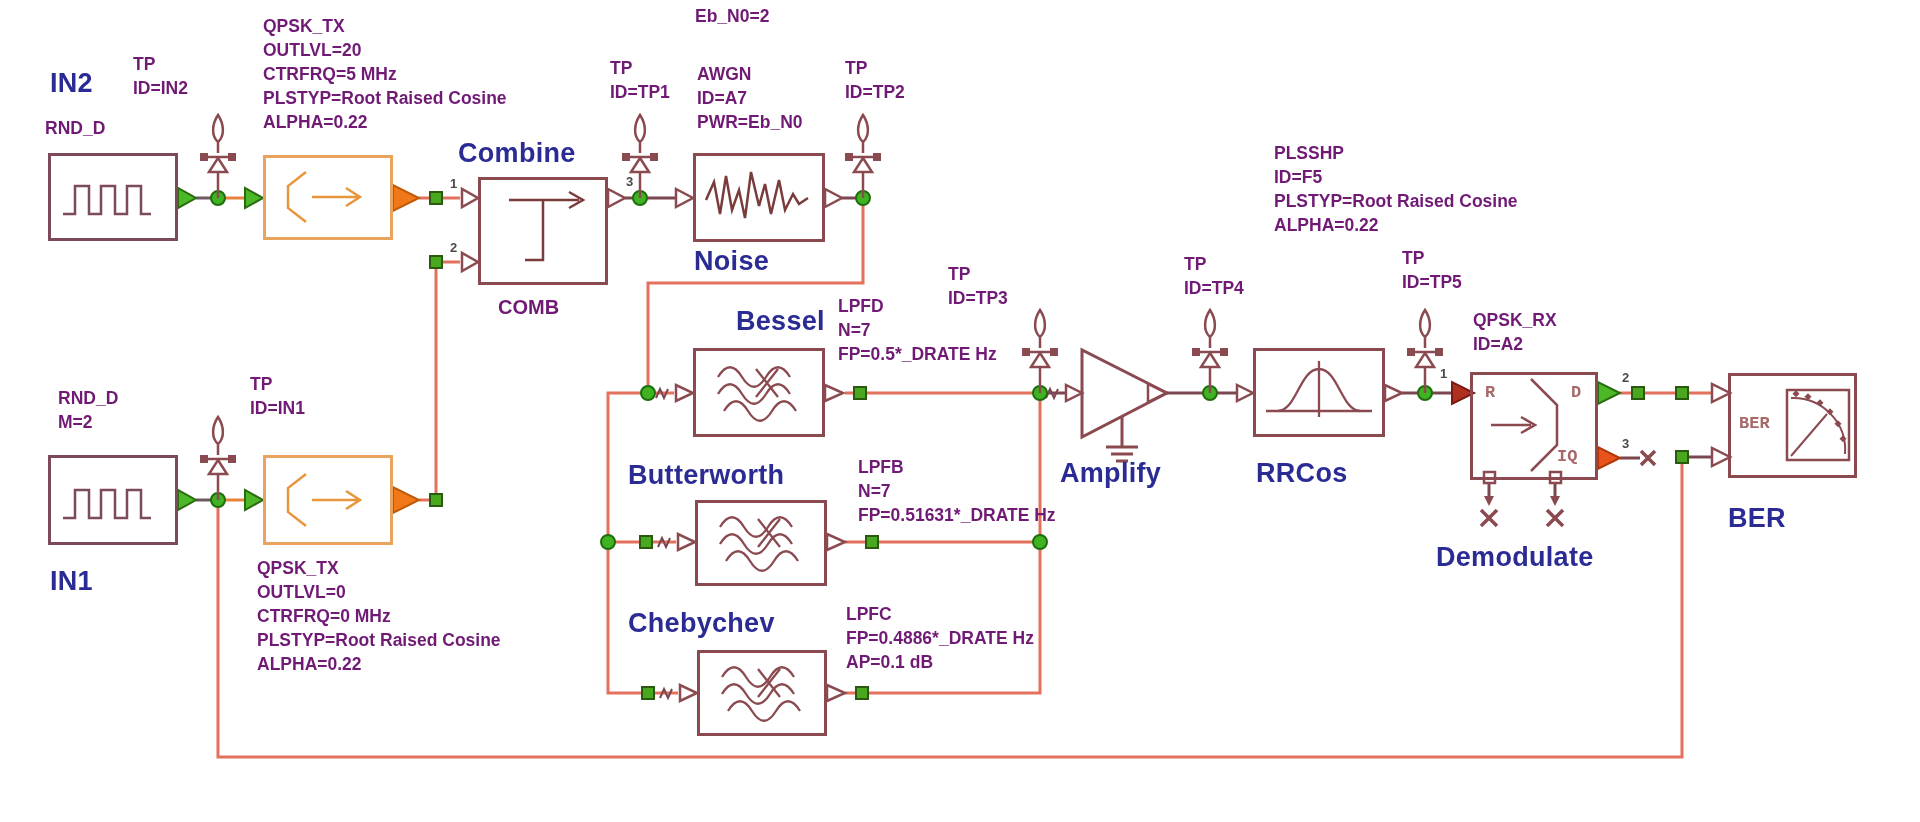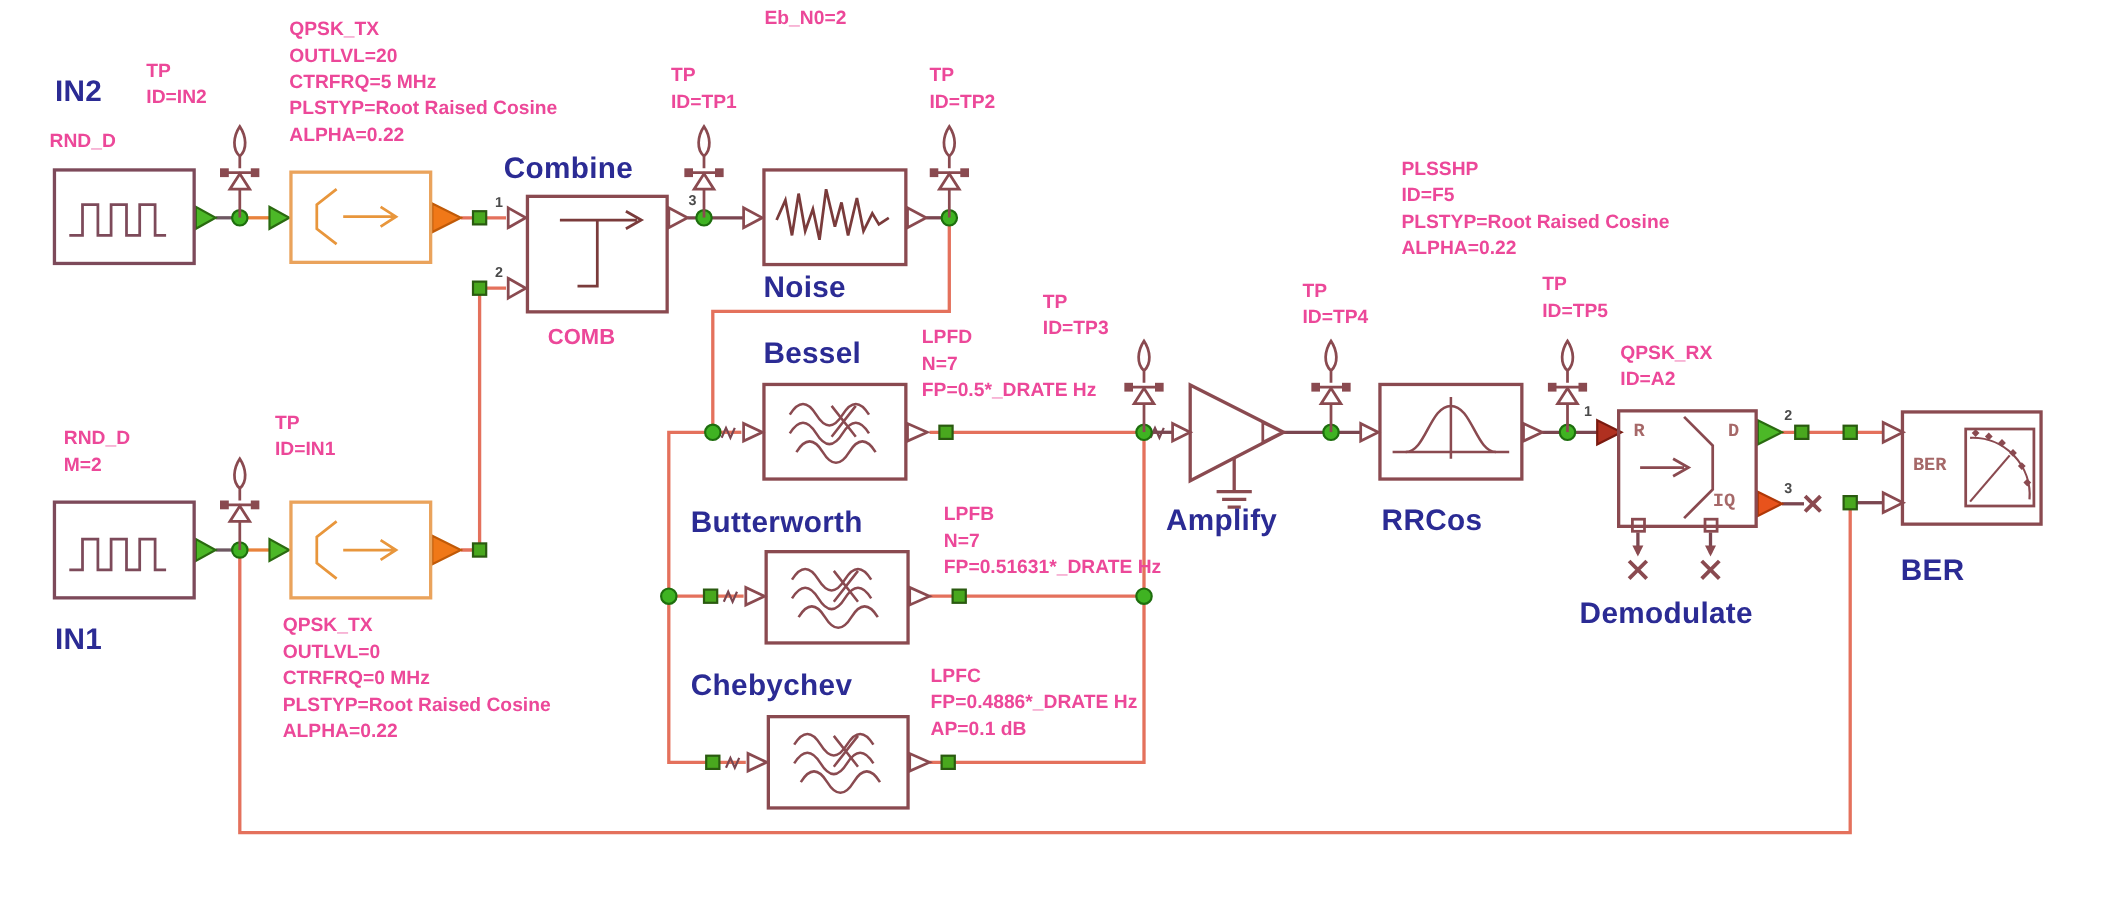--- a/index.html
+++ b/index.html
@@ -1,20 +1,20 @@
 <!DOCTYPE html>
 <html><head>
 <meta charset="utf-8">
 <style>
   html,body{margin:0;padding:0;background:#fff;}
   #canvas{position:relative;width:1920px;height:822px;background:#ffffff;
           font-family:"Liberation Sans",sans-serif;overflow:hidden;}
   .lbl{position:absolute;color:#2b2b94;font-weight:800;font-size:27px;
        white-space:nowrap;letter-spacing:.3px;}
-  .ann{position:absolute;color:#ec4899;font-weight:700;font-size:17.5px;
+  .ann{position:absolute;color:#701a75;font-weight:700;font-size:17.5px;
        line-height:24px;white-space:nowrap;}
   .ann div{white-space:nowrap;}
   .portnum{position:absolute;color:#4a4a4a;font-weight:700;font-size:13px;}
   .innertxt{position:absolute;color:#a66868;font-weight:700;
             font-family:"Liberation Mono",monospace;font-size:17px;white-space:nowrap;}
   .blk{position:absolute;border:3px solid #8a4a50;background:#fff0;box-sizing:border-box;}
   .blk.orange{border-color:#eaa35c;}
   .blk.src{border-color:#7d4a5a;}
   .blk svg{position:absolute;left:0;top:0;}
   .overlay{position:absolute;left:0;top:0;}
@@ -298,21 +298,21 @@
   <div class="blk orange" style="left:263px;top:455px;width:130px;height:90px">
     <svg width="124" height="84" viewBox="0 0 124 84">
       <path d="M40,16 L22,30 V54 L40,68" fill="none" stroke="#e8963c" stroke-width="2.5"></path>
       <path d="M46,42 H92 M80,33 L94,42 L80,51" fill="none" stroke="#e8963c" stroke-width="2.5"></path>
     </svg>
   </div>
 
   <div class="lbl" style="left:50px;top:68px">IN2</div>
   <div class="lbl" style="left:458px;top:138px">Combine</div>
   <div class="lbl" style="left:694px;top:246px">Noise</div>
-  <div class="lbl" style="left:694px;top:306px">Bessel</div>
+  <div class="lbl" style="left:736px;top:306px">Bessel</div>
   <div class="lbl" style="left:628px;top:460px">Butterworth</div>
   <div class="lbl" style="left:628px;top:608px">Chebychev</div>
   <div class="lbl" style="left:1060px;top:458px">Amplify</div>
   <div class="lbl" style="left:1256px;top:458px">RRCos</div>
   <div class="lbl" style="left:1436px;top:542px">Demodulate</div>
   <div class="lbl" style="left:1728px;top:503px">BER</div>
   <div class="lbl" style="left:50px;top:566px">IN1</div>
 
   <div class="ann" style="left:263px;top:14px">
     <div>QPSK_TX</div>
@@ -328,20 +328,25 @@
   <div class="ann" style="left:45px;top:116px">
     <div>RND_D</div>
   </div>
   <div class="ann" style="left:695px;top:4px">
     <div>Eb_N0=2</div>
   </div>
   <div class="ann" style="left:610px;top:56px">
     <div>TP</div>
     <div>ID=TP1</div>
   </div>
+  <div class="ann" style="left:697px;top:62px">
+    <div>AWGN</div>
+    <div>ID=A7</div>
+    <div>PWR=Eb_N0</div>
+  </div>
   <div class="ann" style="left:845px;top:56px">
     <div>TP</div>
     <div>ID=TP2</div>
   </div>
   <div class="ann" style="left:498px;top:295px;font-size:20px">
     <div>COMB</div>
   </div>
   <div class="ann" style="left:838px;top:294px">
     <div>LPFD</div>
     <div>N=7</div>

